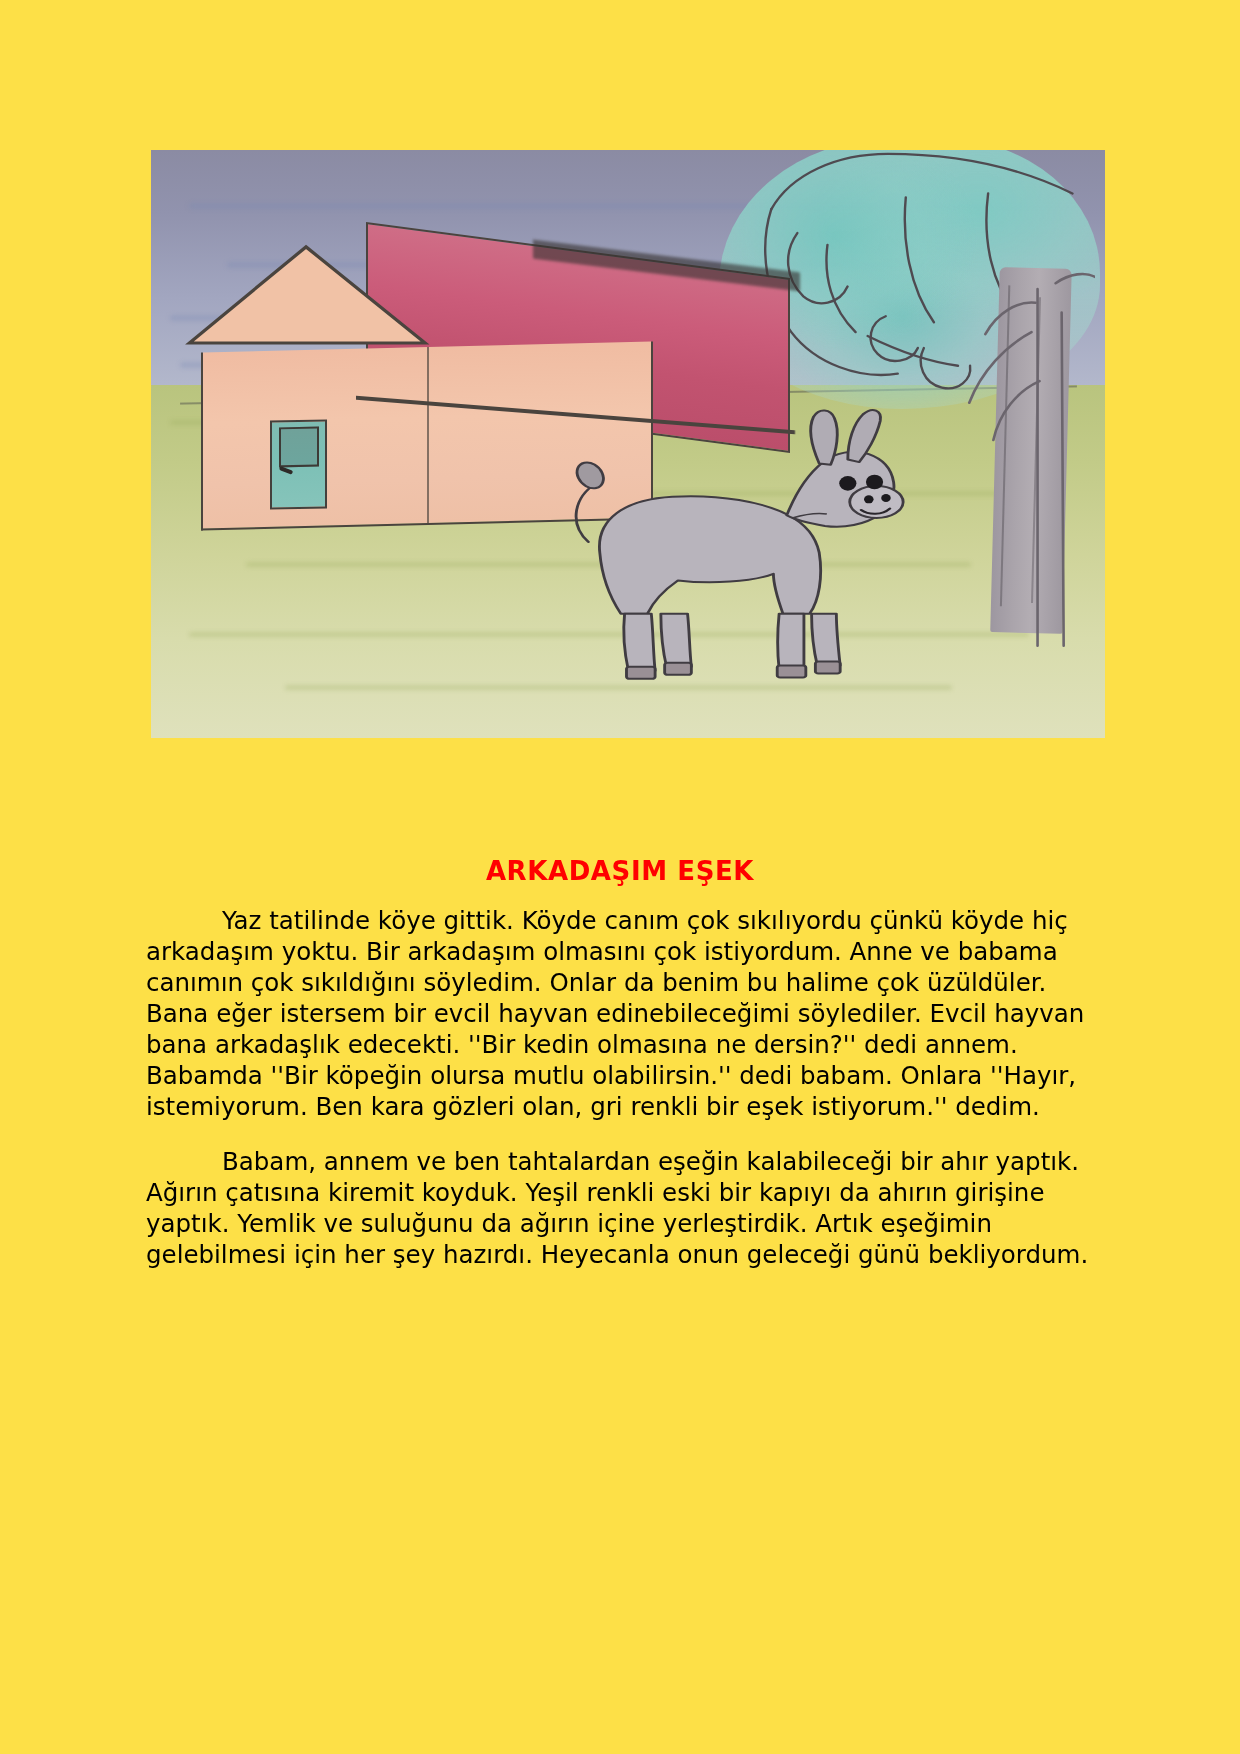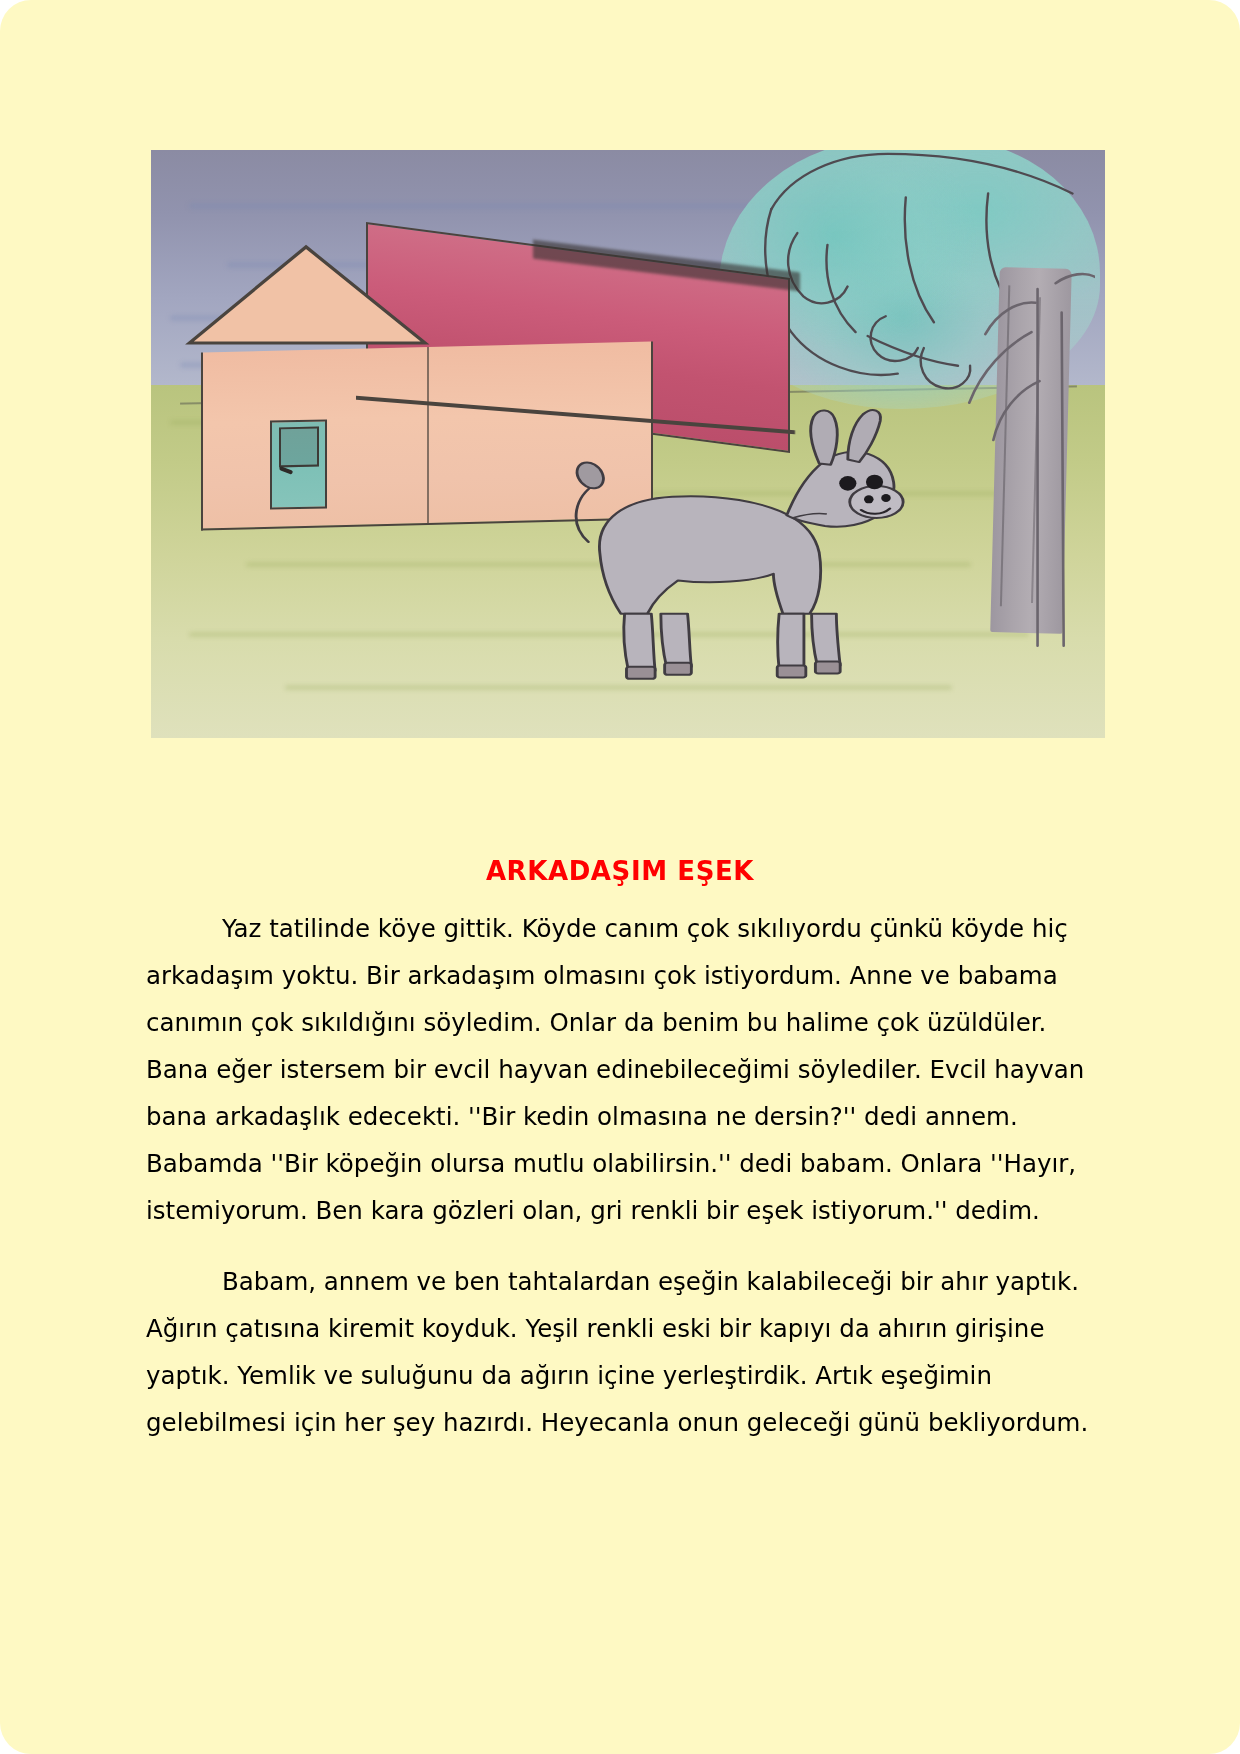--- a/index.html
+++ b/index.html
@@ -11,22 +11,21 @@
     width: 1240px;
     height: 1754px;
     font-family: "DejaVu Sans", sans-serif;
     position: relative;
     overflow: hidden;
   }
 
   .page {
     position: absolute;
     inset: 0;
-    background: #fef9c3;
-    border-radius: 31px;
+    background: #fde047;
   }
 
   
   .photo-wrap {
     position: absolute;
     left: 151px;
     top: 150px;
     width: 954px;
     height: 588px;
     overflow: hidden;
@@ -235,21 +234,21 @@
     letter-spacing: 0.6px;
   }
   .body-text {
     position: absolute;
     left: 146px;
     top: 905px;
     width: 956px;
     color: #000000;
     font-family: "DejaVu Sans", sans-serif;
     font-size: 24.5px;
-    line-height: 47px;
+    line-height: 31px;
     text-align: left;
   }
   .body-text p {
     margin: 0 0 24px 0;
     text-indent: 76px;
   }
   .body-text p:last-child { margin-bottom: 0; }
 </style>
 </head>
 <body>

